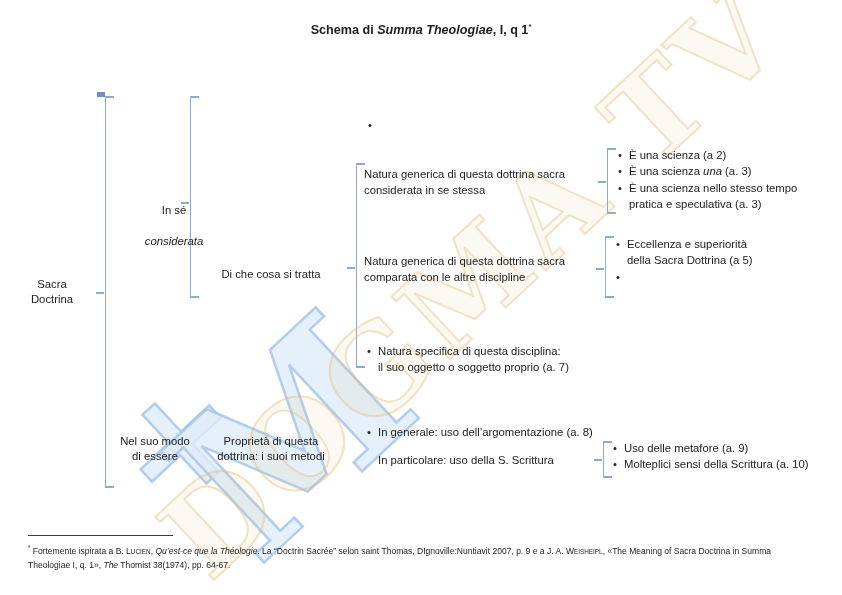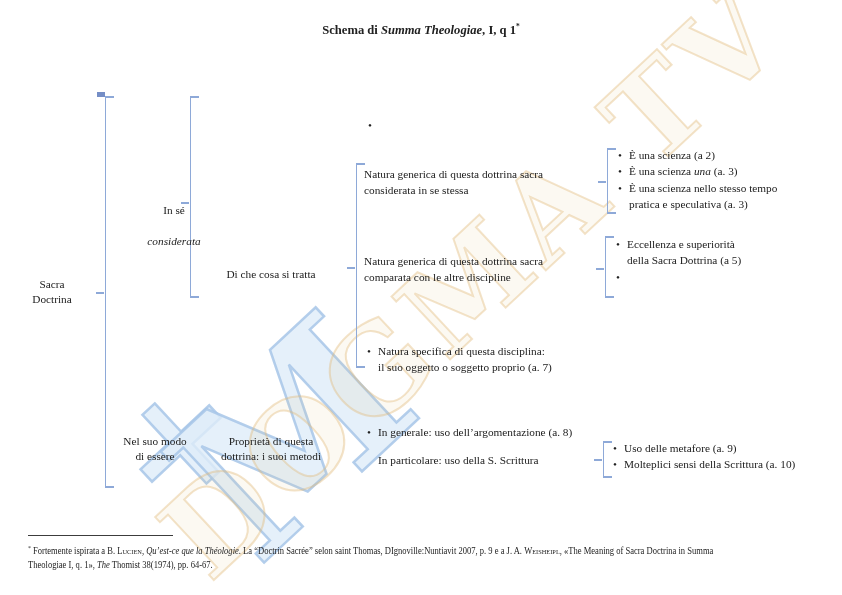--- a/index.html
+++ b/index.html
@@ -1,21 +1,21 @@
 <!DOCTYPE html>
 <html><head>
 <meta charset="utf-8">
 <style>
   html,body{margin:0;padding:0;}
   body{
     width:842px;height:595px;position:relative;overflow:hidden;background:#ffffff;
     font-family:"Liberation Sans", sans-serif;color:#212121;font-size:11.3px;
   }
   .layer{position:absolute;inset:0;}
-  #content{z-index:2;font-family:Liberation Serif, serif;}
+  #content{z-index:2;}
   
   #watermark{z-index:1;pointer-events:none;}
   .wm-text{
     position:absolute;left:90px;top:252px;width:680px;text-align:center;
     transform:rotate(-43deg);font-family:"DejaVu Serif", serif;font-weight:bold;
     font-size:118px;letter-spacing:6px;color:rgba(228,193,132,0.10);
     -webkit-text-stroke:2px rgba(224,186,121,0.40);white-space:nowrap;
   }
   .wm-mono{position:absolute;left:168px;top:348px;width:220px;height:220px;
     transform:rotate(-43deg);font-family:"DejaVu Serif", serif;font-weight:bold;}

